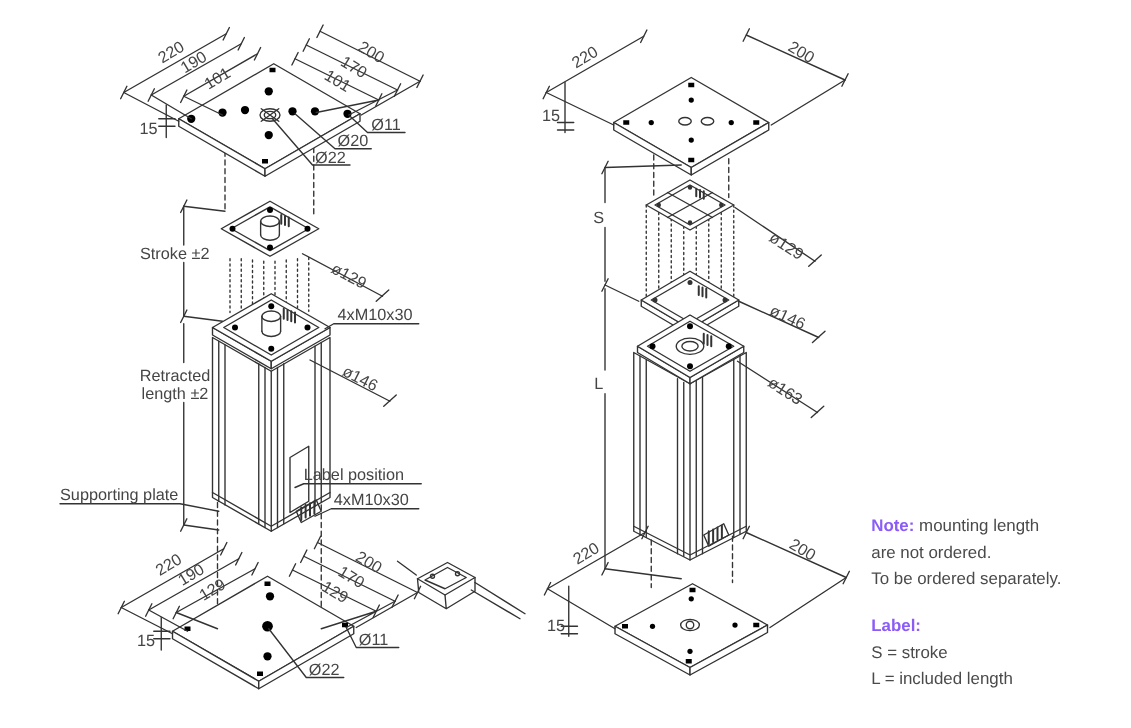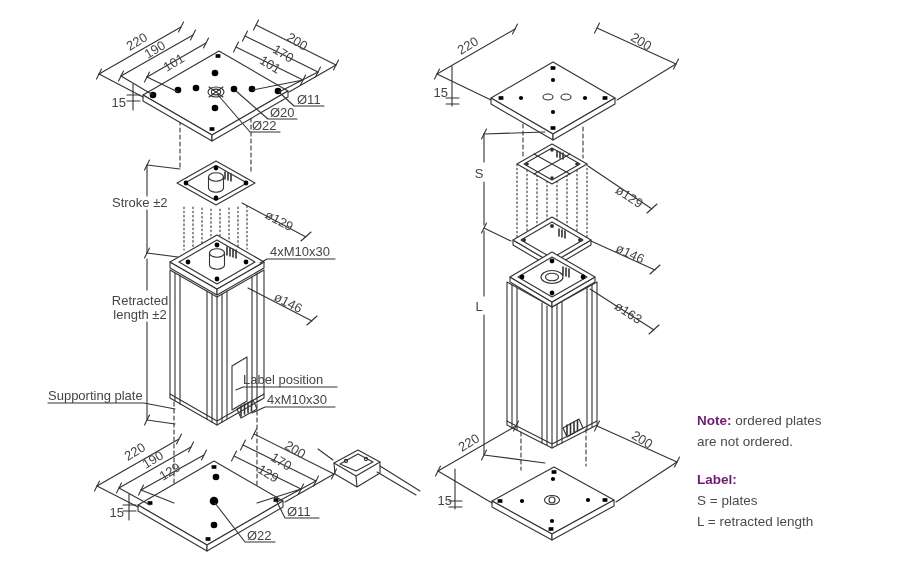--- a/index.html
+++ b/index.html
@@ -10,21 +10,21 @@
   .ln path,.ln line,.ln ellipse,.ln circle{fill:none;stroke:#333;stroke-width:1.1;
         stroke-linecap:round;stroke-linejoin:round;}
   .ln .wh{fill:#ffffff;}
   .ln .fl{fill:#333;stroke:none;}
   .ln .dash{stroke-dasharray:4 3;}
   .ln .dot{stroke-dasharray:1.6 2.6;}
   .ln .hat{stroke-width:1.6;}
   text{font-family:"Liberation Sans",sans-serif;font-size:13px;fill:#454545;stroke:none;}
   .note-block{position:absolute;left:697px;top:410px;width:210px;color:#4a4a4a;
               font-size:13.5px;line-height:21px;}
-  .note-block b{color:#701a75;}
+  .note-block b{color:#8b5cf6;}
   .legend-block{margin-top:17px;}
 </style>
 </head>
 <body>
 
 <div id="stage">
 
 <svg width="905" height="582" viewBox="0 0 905 582">
   <defs>
     <g id="hx">
@@ -324,23 +324,24 @@
     <text transform="rotate(33 628 313)" x="628" y="317" text-anchor="middle">ø163</text>
     <text transform="rotate(-31 469 443)" x="469" y="447" text-anchor="middle">220</text>
     <text transform="rotate(31 642 440)" x="642" y="444" text-anchor="middle">200</text>
     <text x="452" y="505" text-anchor="end">15</text>
   </g>
 </svg>
 
 <div class="note-block">
   <div>
     <b>Note:</b>
-    <span>ordered plates</span><br>
+    <span>mounting length</span><br>
     <span>are not ordered.</span><br>
+    <span>To be ordered separately.</span>
   </div>
   <div class="legend-block">
     <b>Label:</b><br>
-    <span>S = plates</span><br>
-    <span>L = retracted length</span>
+    <span>S = stroke</span><br>
+    <span>L = included length</span>
   </div>
 </div>
 
 </div>
 
 </body></html>

